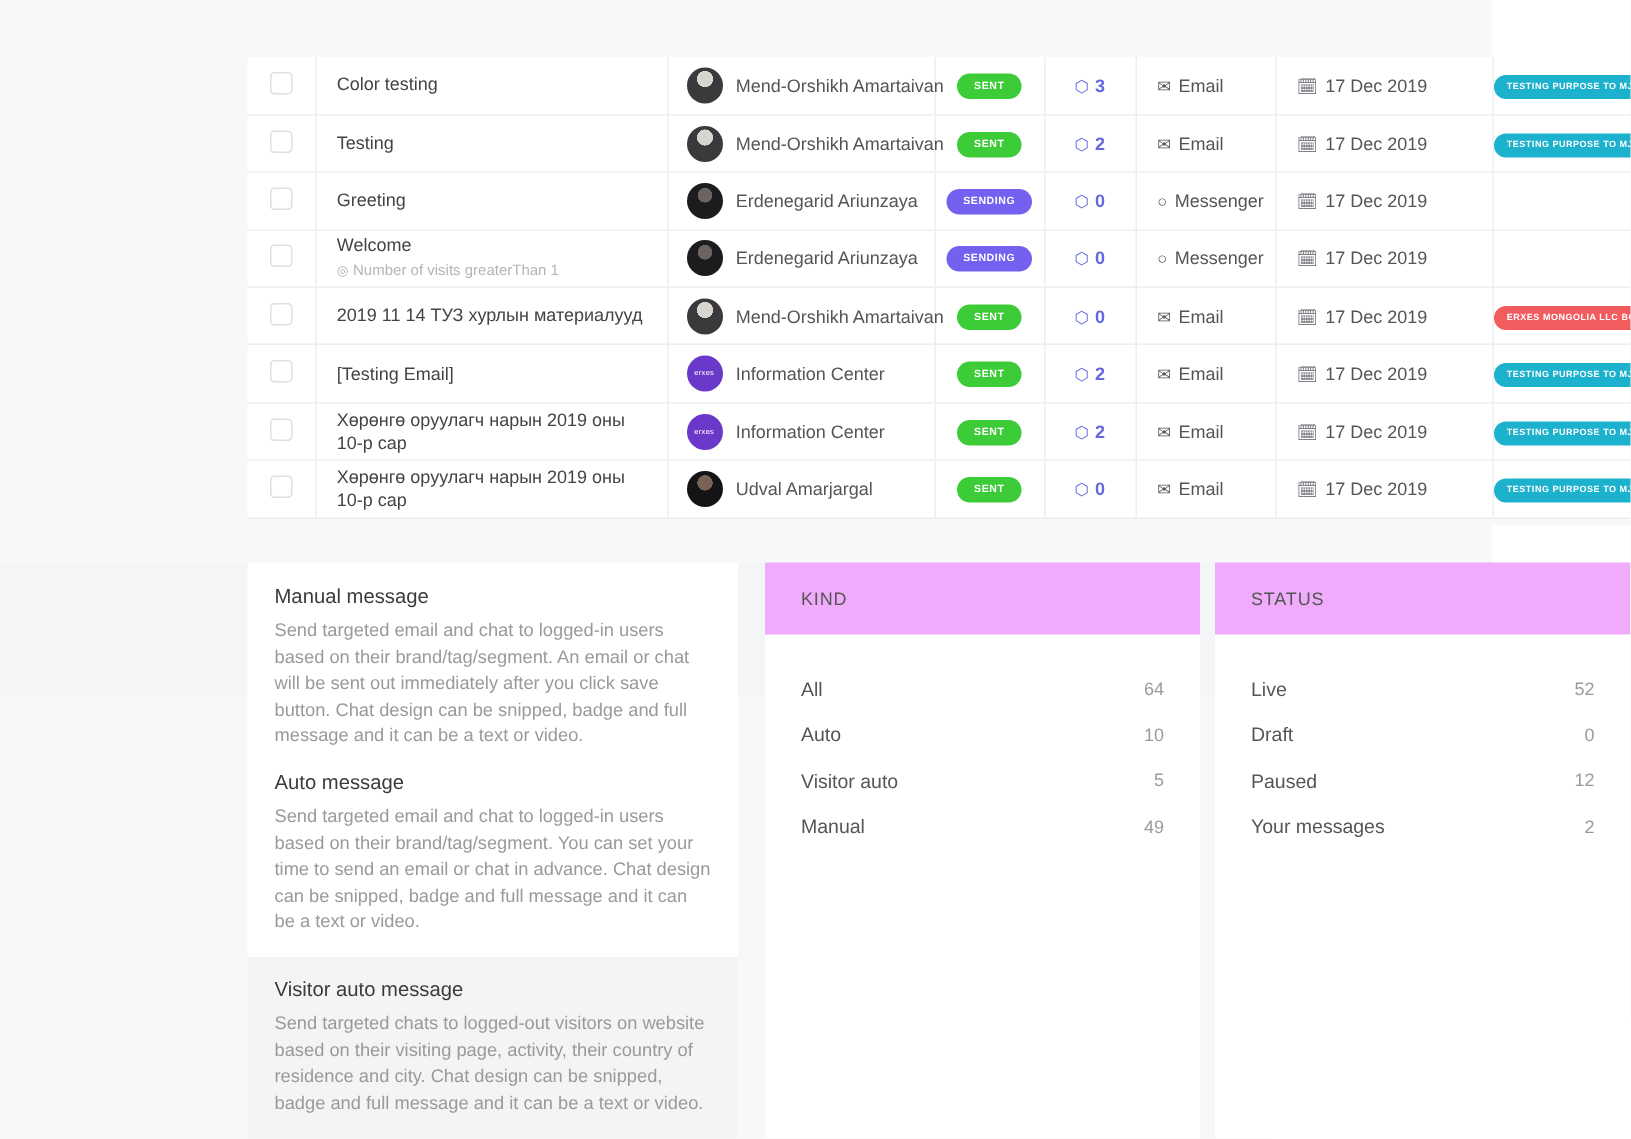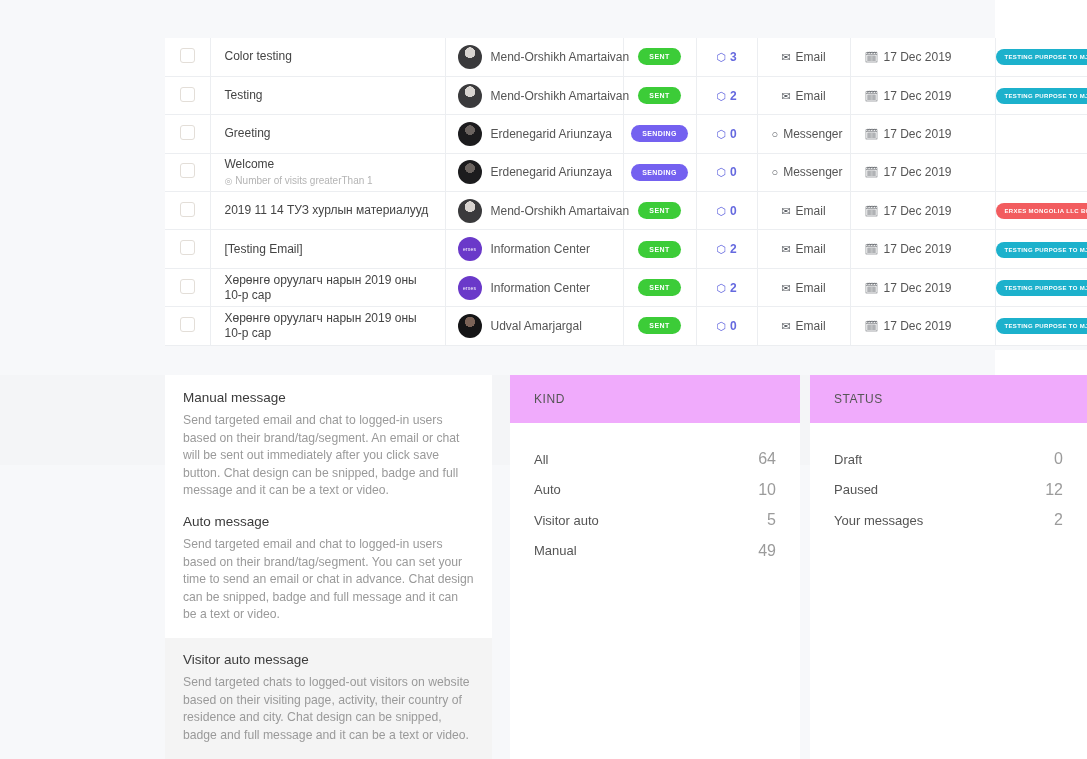--- a/index.html
+++ b/index.html
@@ -34,21 +34,21 @@
     height: 38.4px;
     vertical-align: middle;
     color: #444;
   }
   #messages-table td:last-child { border-right: none; }
   .c-check { width: 45px; padding: 0 !important; text-align: center; }
   .c-title { width: 235px; }
   .c-author { width: 178px; padding-left: 12px !important; }
   .c-status { width: 73px; text-align: center; padding: 0 !important; }
   .c-count  { width: 61px; text-align: center; padding: 0 !important; }
-  .c-kind   { width: 93px; text-align: center; }
+  .c-kind   { width: 93px; }
   .c-date   { width: 145px; }
   .c-brand  { width: 92px; padding: 0 !important; text-align: center; }
 
   .checkbox {
     display: inline-block;
     width: 15px; height: 15px;
     border: 1px solid #e3ded8;
     border-radius: 3px;
     background: #fff;
     cursor: pointer;
@@ -139,21 +139,21 @@
   }
   .list-row {
     display: flex; align-items: center; justify-content: space-between;
     padding: 0 24px;
     height: 30.5px;
     font-size: 13px;
     cursor: pointer;
   }
   #panel-kind .list-row:first-of-type, #panel-status .list-row:first-of-type { margin-top: 21px; }
   .list-label { color: #555; }
-  .list-count { color: #9b9b9b; font-size: 16px; }
+  .list-count { color: #9b9b9b; font-size: 12px; }
 </style>
 </head>
 <body>
 
 <div id="root">
 
   <div class="plate" id="plate-top-right"></div>
   <div class="plate" id="plate-table-right-tail"></div>
 
   <table id="messages-table">
@@ -345,20 +345,24 @@
           </div>
         </div>
     </div>
 
     <div class="panel" id="panel-status">
       <div class="panel-header">
         <span>STATUS</span>
       </div>
       <div id="status-list">
           <div class="list-row">
+            <span class="list-label">Live</span>
+            <span class="list-count">52</span>
+          </div>
+          <div class="list-row">
             <span class="list-label">Draft</span>
             <span class="list-count">0</span>
           </div>
           <div class="list-row">
             <span class="list-label">Paused</span>
             <span class="list-count">12</span>
           </div>
           <div class="list-row">
             <span class="list-label">Your messages</span>
             <span class="list-count">2</span>

